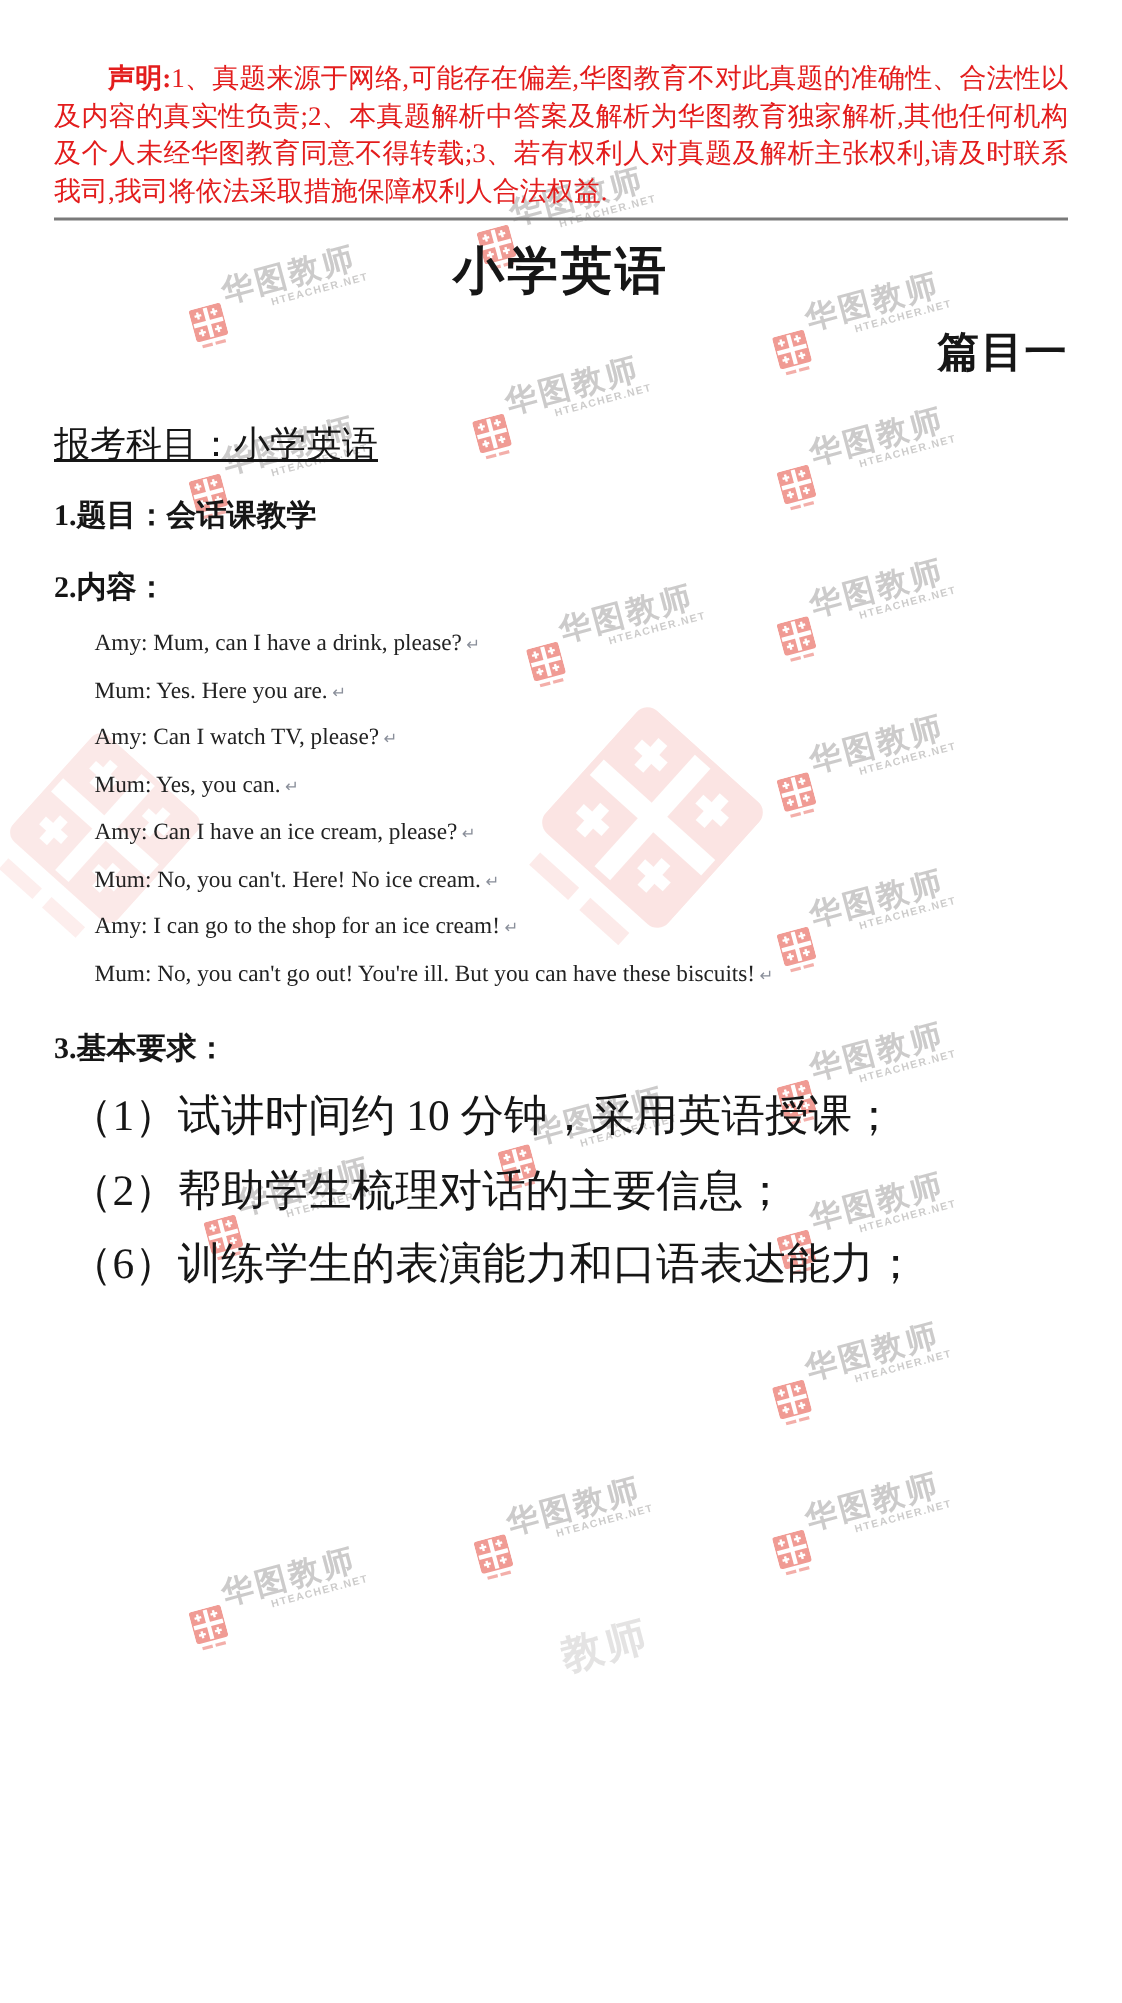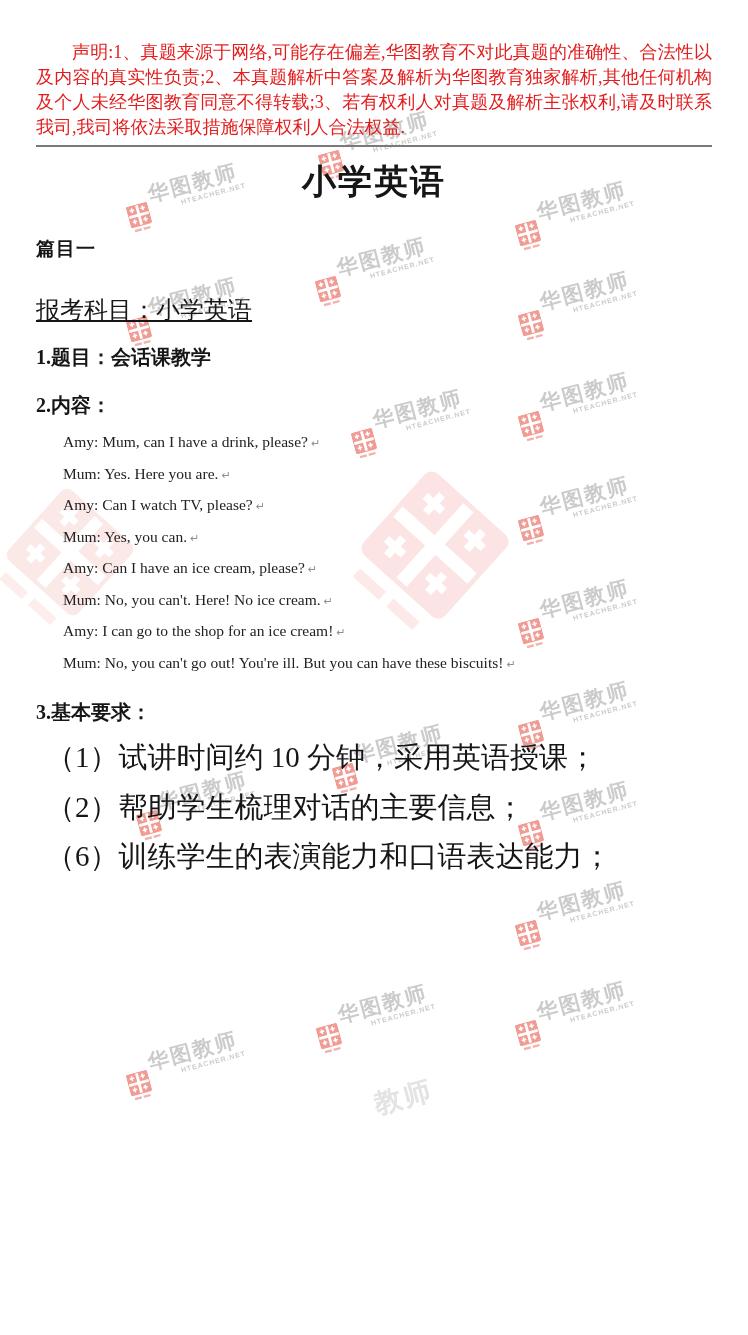--- a/index.html
+++ b/index.html
@@ -2,26 +2,26 @@
 <html><head>
 <meta charset="utf-8">
 <style>
   html,body{margin:0;padding:0;background:#fff;}
   #page{position:relative;width:748px;height:1335px;background:#fff;overflow:hidden;
         font-family:"Liberation Serif", serif;color:#161616;}
   #content{position:relative;z-index:1;padding:40px 36px 0 36px;}
 
   
   .disclaimer{color:#e31d1d;font-size:18px;line-height:25px;text-align:justify;text-indent:2em;}
-  .disclaimer .lbl{font-weight:normal;}
+  .disclaimer .lbl{font-weight:bold;}
   .rule{border:0;border-top:2px solid #7a7a7a;margin:5px 0 0 0;}
 
   
   .page-title{text-align:center;font-size:34px;font-weight:bold;letter-spacing:2px;margin-top:15px;line-height:40px;}
-  .sub-title{text-align:left;font-size:19px;font-weight:bold;letter-spacing:1px;margin-top:30px;line-height:34px;}
+  .sub-title{text-align:right;font-size:28px;font-weight:bold;letter-spacing:1px;margin-top:17px;line-height:34px;}
 
   .meta{margin-top:27px;font-size:24px;line-height:35px;}
   .meta div{white-space:nowrap;text-decoration:underline;}
 
   .h-bold{font-size:20px;font-weight:bold;line-height:37px;margin-top:11px;}
   .h-req{margin-top:15px;}
 
   
   .dialogue{margin:3px 0 0 27px;font-size:15.5px;line-height:29.5px;color:#222;
             font-family:"Liberation Serif", serif;}

